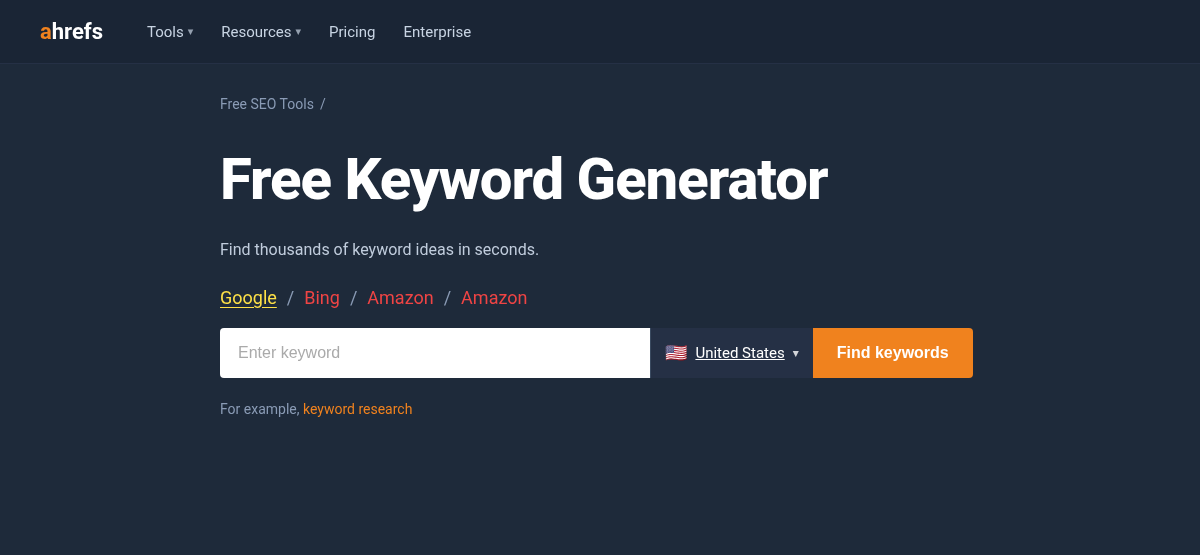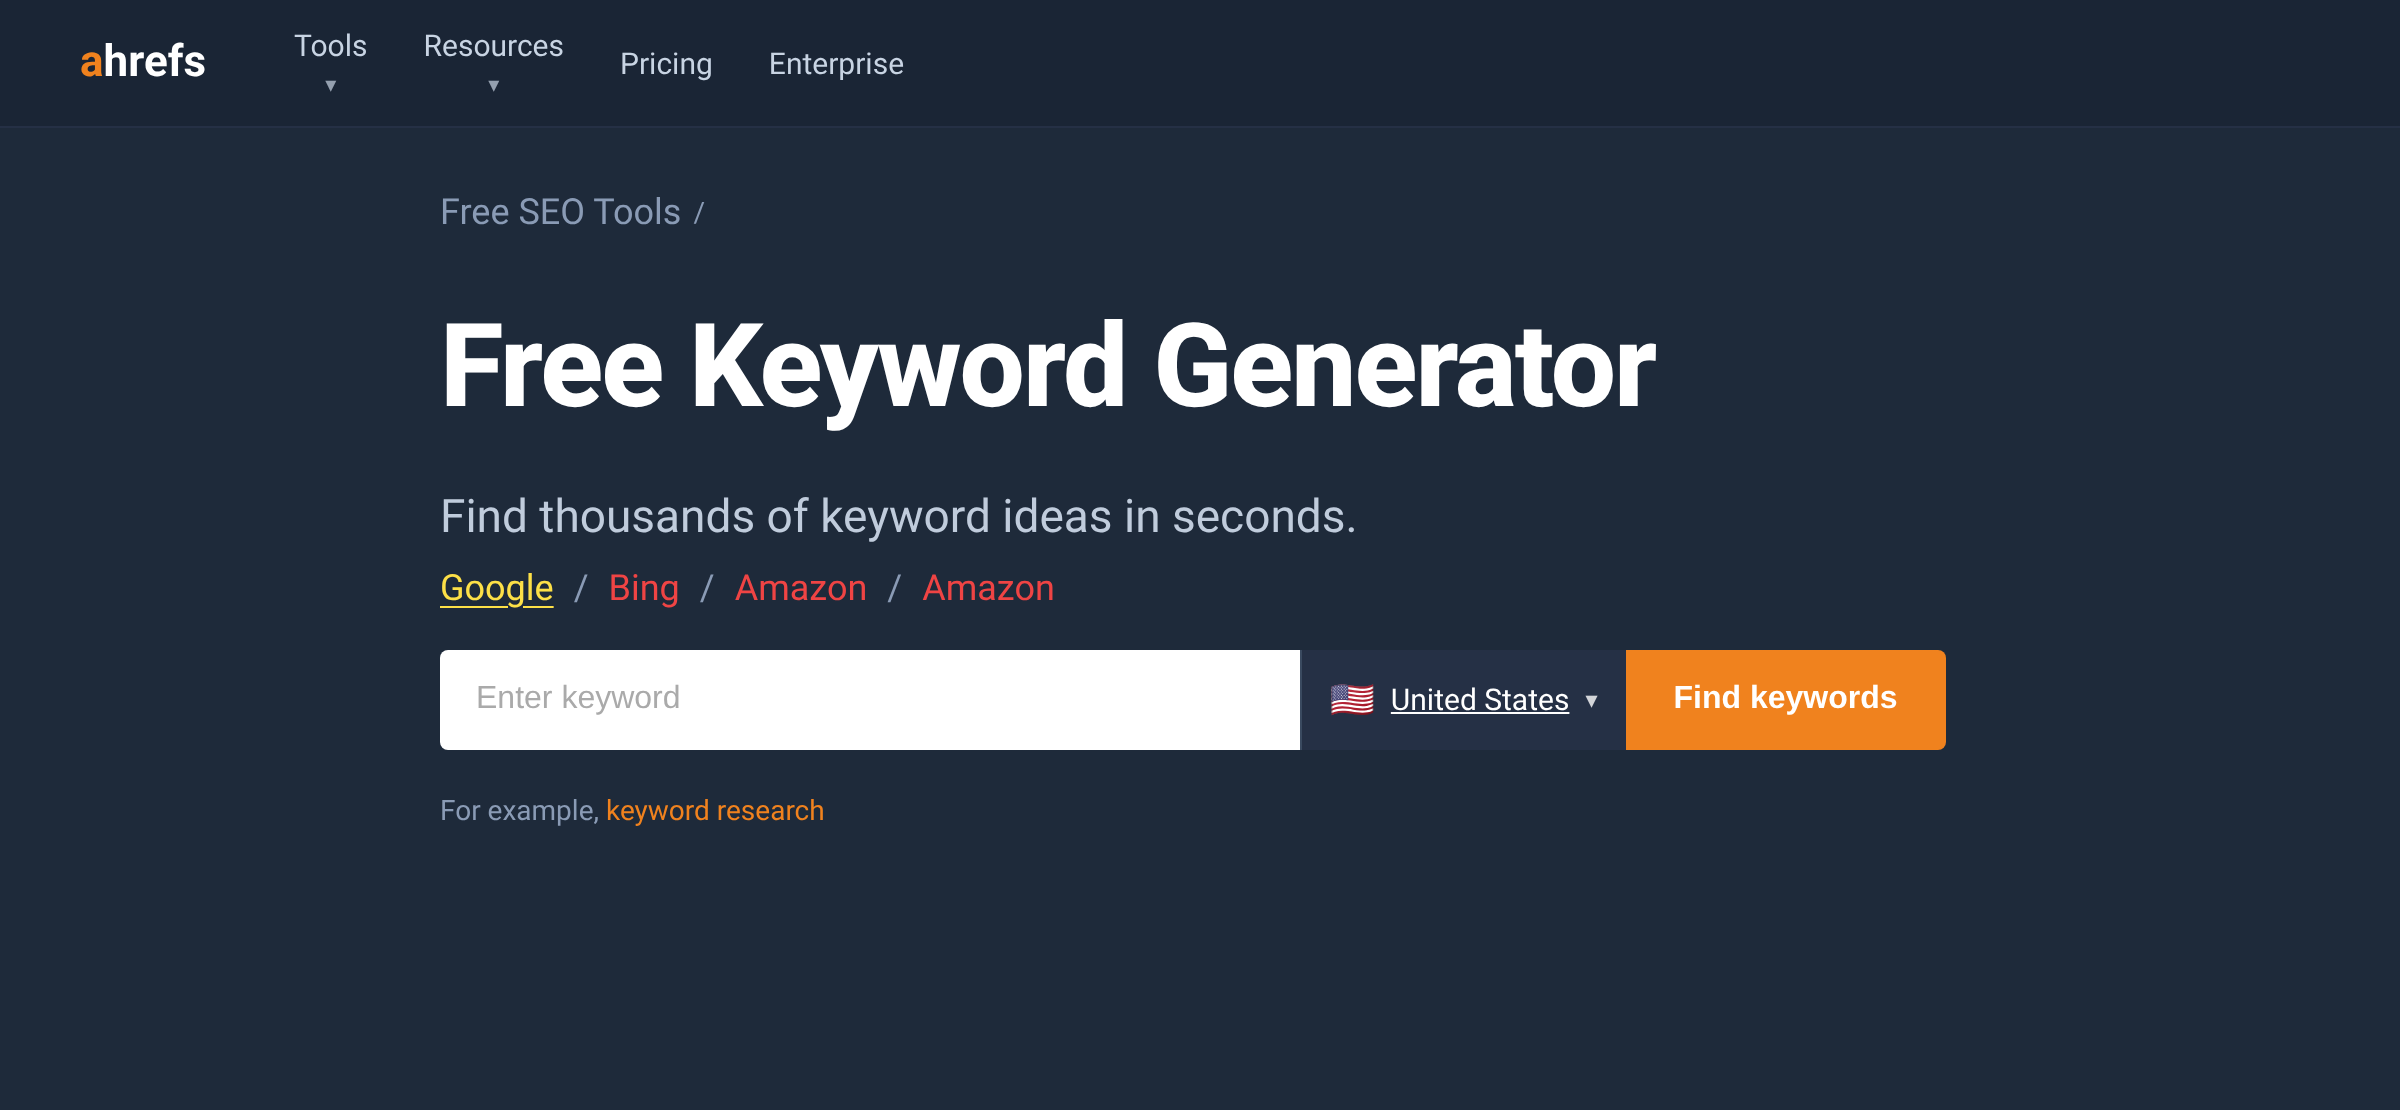--- a/index.html
+++ b/index.html
@@ -56,21 +56,20 @@
     .nav-links li a {
       color: #c8d4e3;
       text-decoration: none;
       font-size: 15px;
       padding: 8px 12px;
       display: flex;
       align-items: center;
       gap: 4px;
       border-radius: 4px;
       transition: color 0.2s;
-      flex-direction: column;
     }
 
     .nav-links li a .chevron {
       font-size: 11px;
       opacity: 0.7;
     }
 
     
     .main-content {
       padding: 32px 220px 0 220px;
@@ -80,41 +79,41 @@
     .breadcrumb {
       display: flex;
       align-items: center;
       gap: 6px;
       margin-bottom: 36px;
     }
 
     .breadcrumb a {
       color: #8a9bb5;
       text-decoration: none;
-      font-size: 18px;
+      font-size: 14px;
     }
 
     .breadcrumb-sep {
       color: #8a9bb5;
       font-size: 14px;
     }
 
     .page-title {
       font-size: 58px;
       font-weight: 800;
       color: #ffffff;
       line-height: 1.1;
       margin-bottom: 28px;
       letter-spacing: -1px;
     }
 
     .subtitle {
-      font-size: 23px;
+      font-size: 16px;
       color: #c0ccdc;
-      margin-bottom: 12px;
+      margin-bottom: 28px;
     }
 
     
     .engine-tabs {
       display: flex;
       align-items: center;
       gap: 0;
       margin-bottom: 20px;
       font-size: 18px;
     }

